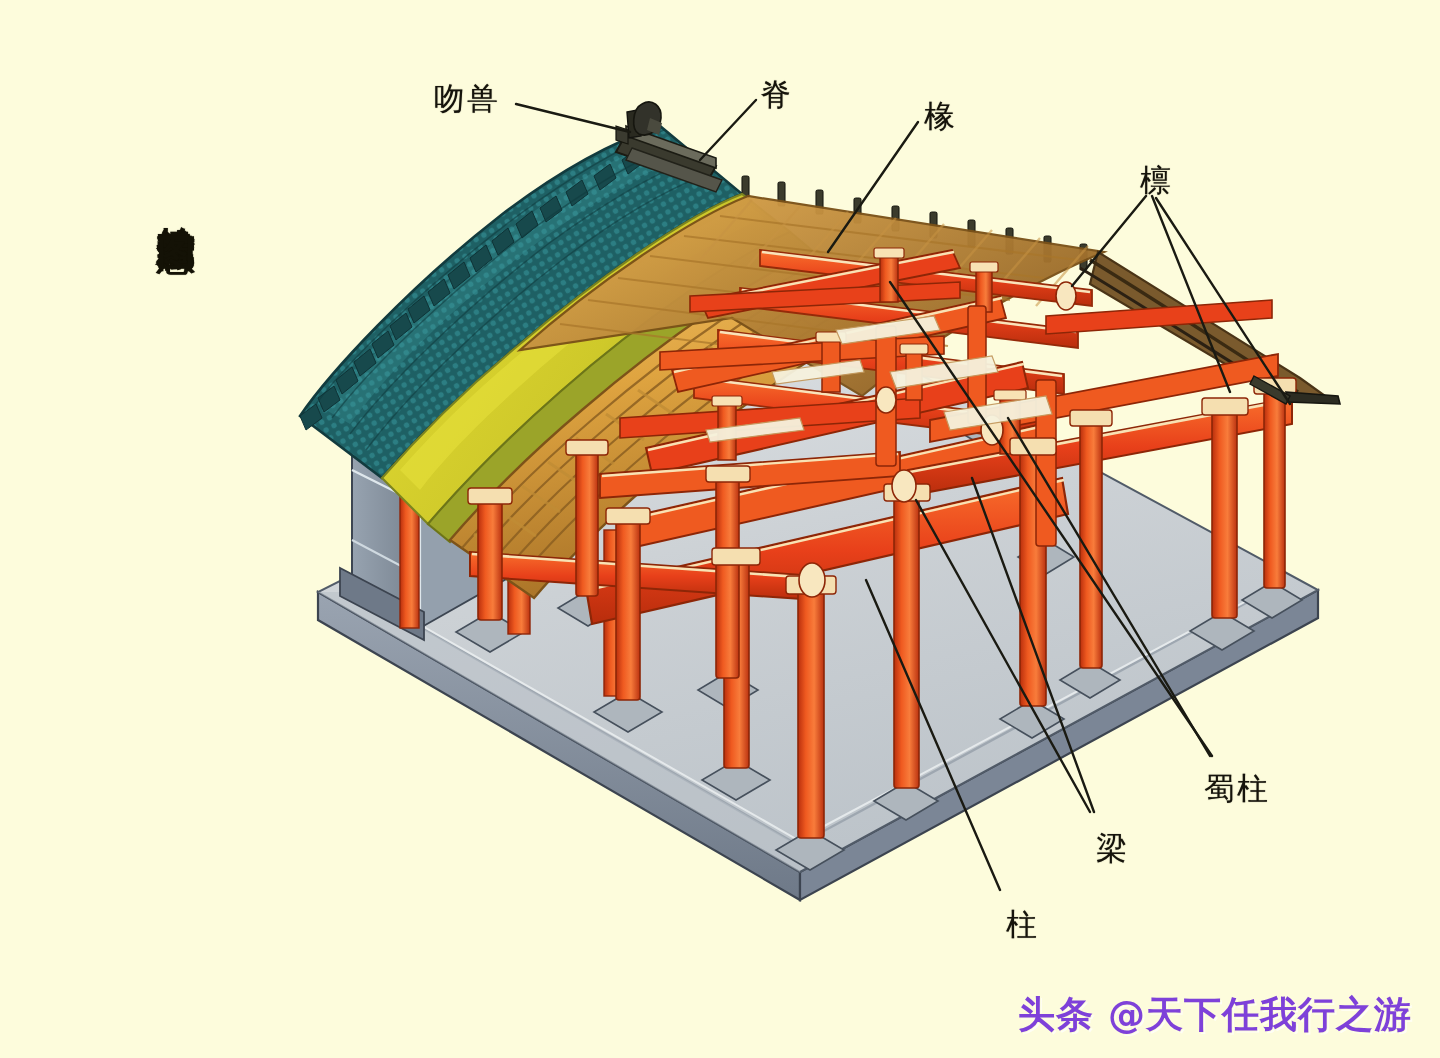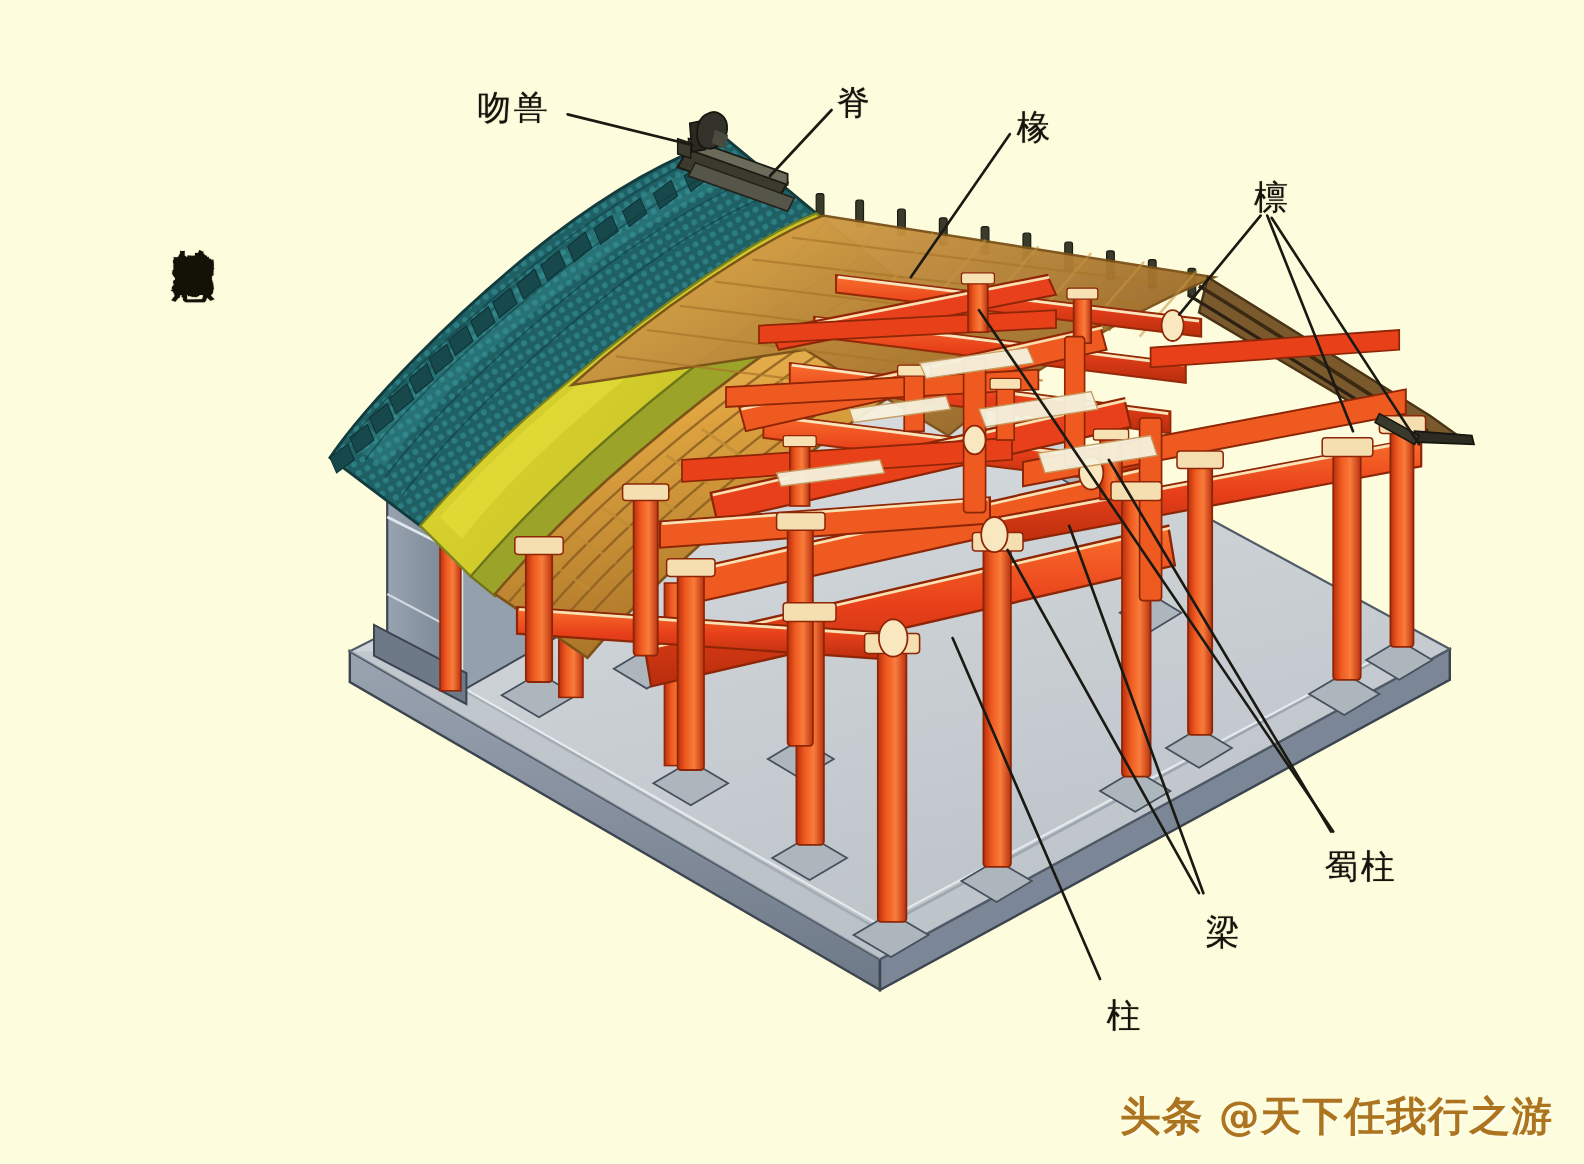--- a/index.html
+++ b/index.html
@@ -37,21 +37,21 @@
     text-orientation:upright;
     text-shadow:0 0 1px rgba(20,18,6,.5);
   }
   .wm{
     position:absolute;
     right:28px;bottom:18px;
     font-family:"DejaVu Sans","Liberation Sans",sans-serif;
     font-weight:700;
     font-size:37px;
     letter-spacing:1px;
-    color:#a16207;
+    color:#6d28d9;
     text-shadow:
        1px 0 0 #fdfcdc, -1px 0 0 #fdfcdc,
        0 1px 0 #fdfcdc, 0 -1px 0 #fdfcdc,
        2px 2px 0 rgba(255,255,255,.85);
     opacity:.88;
     white-space:nowrap;
   }
 </style>
 </head>
 <body style="background: rgb(253, 252, 220);">

